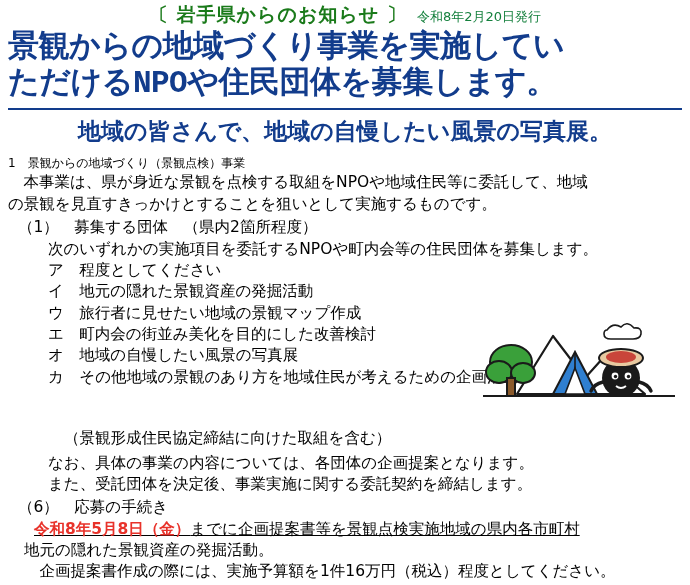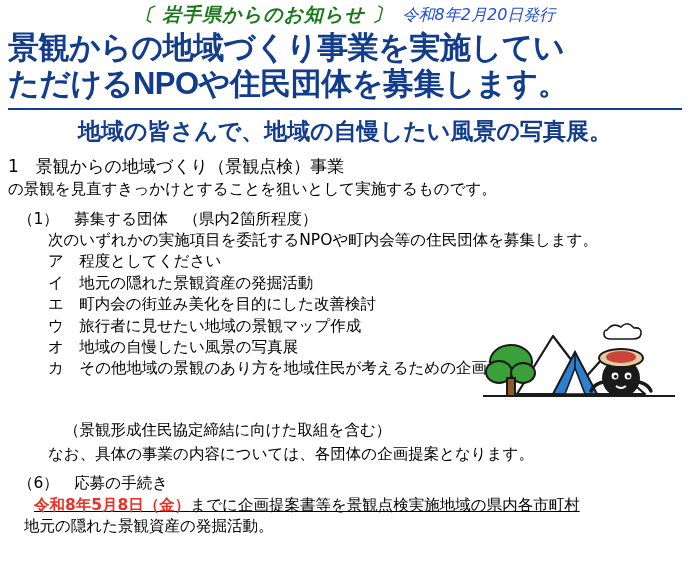--- a/index.html
+++ b/index.html
@@ -22,47 +22,46 @@
     padding: 4px 8px 0 8px;
   }
 
   
   .header-row {
     display: flex;
     align-items: flex-end;
     justify-content: center;
     gap: 10px;
     height: 24px;
-    font-style: italic;
   }
   .notice-tag {
     color: #1a7a1a;
     font-size: 19px;
     font-weight: bold;
     letter-spacing: 1px;
     white-space: nowrap;
     font-family: "DejaVu Sans", "Liberation Sans", sans-serif;
   }
   .issue-date {
-    font-size: 16px;
-    color: #1d4ed8;
+    font-size: 13px;
+    color: #15803d;
     white-space: nowrap;
     padding-bottom: 2px;
     font-family: "DejaVu Sans", "Liberation Sans", sans-serif;
   }
 
   
   .main-title {
     margin-top: 2px;
     color: #123c8c;
     font-weight: bold;
     font-size: 31px;
     line-height: 1.16;
     letter-spacing: -0.5px;
-    font-family: Liberation Sans, sans-serif;
+    font-family: Liberation Mono, monospace;
     white-space: nowrap;
   }
   .rule {
     border: none;
     border-top: 2px solid #123c8c;
     margin: 6px 0 6px 0;
   }
 
   
   .subtitle {
@@ -76,35 +75,35 @@
     margin-bottom: 8px;
   }
 
   
   .body-text {
     font-size: 15.5px;
     line-height: 1.38;
     font-family: "DejaVu Sans", "Liberation Sans", sans-serif;
   }
   .sec-head {
-    font-size: 17px;
+    font-size: 12px;
     margin-bottom: 1px;
     white-space: nowrap;
   }
   .para {
     margin: 0;
     white-space: nowrap;
   }
   .indent1 { padding-left: 16px; }
   .indent2 { padding-left: 26px; text-decoration: underline; }
   .indent3 { padding-left: 40px; }
   .indent4 { padding-left: 56px; margin-top: 40px; }
 
   .sub-head {
-    margin-top: 8px;
+    margin-top: 2px;
     white-space: nowrap;
     padding-left: 10px;
   }
   .gap-sm { height: 3px; }
 
   .red {
     color: #e8322a;
     font-weight: bold;
   }
 
@@ -133,41 +132,44 @@
   </div>
 
   <hr class="rule">
 
   <div class="subtitle">地域の皆さんで、地域の自慢したい風景の写真展。</div>
 
   <div class="body-text">
 
     <div class="sec-head">1　景観からの地域づくり（景観点検）事業</div>
 
+    <p class="para">　本事業は、県が身近な景観を点検する取組をNPOや地域住民等に委託して、地域</p>
     <p class="para">の景観を見直すきっかけとすることを狙いとして実施するものです。</p>
 
     <div class="sub-head">（1）　募集する団体　（県内2箇所程度）</div>
 
     <p class="para indent3">次のいずれかの実施項目を委託するNPOや町内会等の住民団体を募集します。</p>
 
     <p class="para indent3">ア　程度としてください</p>
     <p class="para indent3">イ　地元の隠れた景観資産の発掘活動</p>
+    <p class="para indent3">ウ　旅行者に見せたい地域の景観マップ作成</p>
     <p class="para indent3">エ　町内会の街並み美化を目的にした改善検討</p>
-    <p class="para indent3">ウ　旅行者に見せたい地域の景観マップ作成</p>
     <p class="para indent3">オ　地域の自慢したい風景の写真展</p>
     <p class="para indent3">カ　その他地域の景観のあり方を地域住民が考えるための企画活動等</p>
     <p class="para indent4">（景観形成住民協定締結に向けた取組を含む）</p>
 
     <div class="gap-sm"></div>
     <p class="para indent3">なお、具体の事業の内容については、各団体の企画提案となります。</p>
+    <p class="para indent3">また、受託団体を決定後、事業実施に関する委託契約を締結します。</p>
 
     <div class="sub-head">（6）　応募の手続き</div>
 
     <p class="para indent2"><span class="red">令和8年5月8日（金）</span><span>までに企画提案書等を景観点検実施地域の県内各市町村</span></p>
     <p class="para indent1">地元の隠れた景観資産の発掘活動。</p>
+    <p class="para indent1">　企画提案書作成の際には、実施予算額を1件16万円（税込）程度としてください。</p>
 
   </div>
 
   <div class="illustration">
     <svg viewBox="0 0 205 110" width="205" height="110">
 
       <path d="M42 78 L78 20 L110 62 L128 42 L170 78 Z" fill="#ffffff" stroke="#1a1a1a" stroke-width="2.2" stroke-linejoin="round"></path>
 
       <path d="M132 14 q6 -8 14 -3 q6 -7 13 1 q8 -1 7 6 q-1 5 -8 5 l-22 0 q-7 0 -7 -5 q0 -4 3 -4 z" fill="#ffffff" stroke="#1a1a1a" stroke-width="1.6"></path>
 

